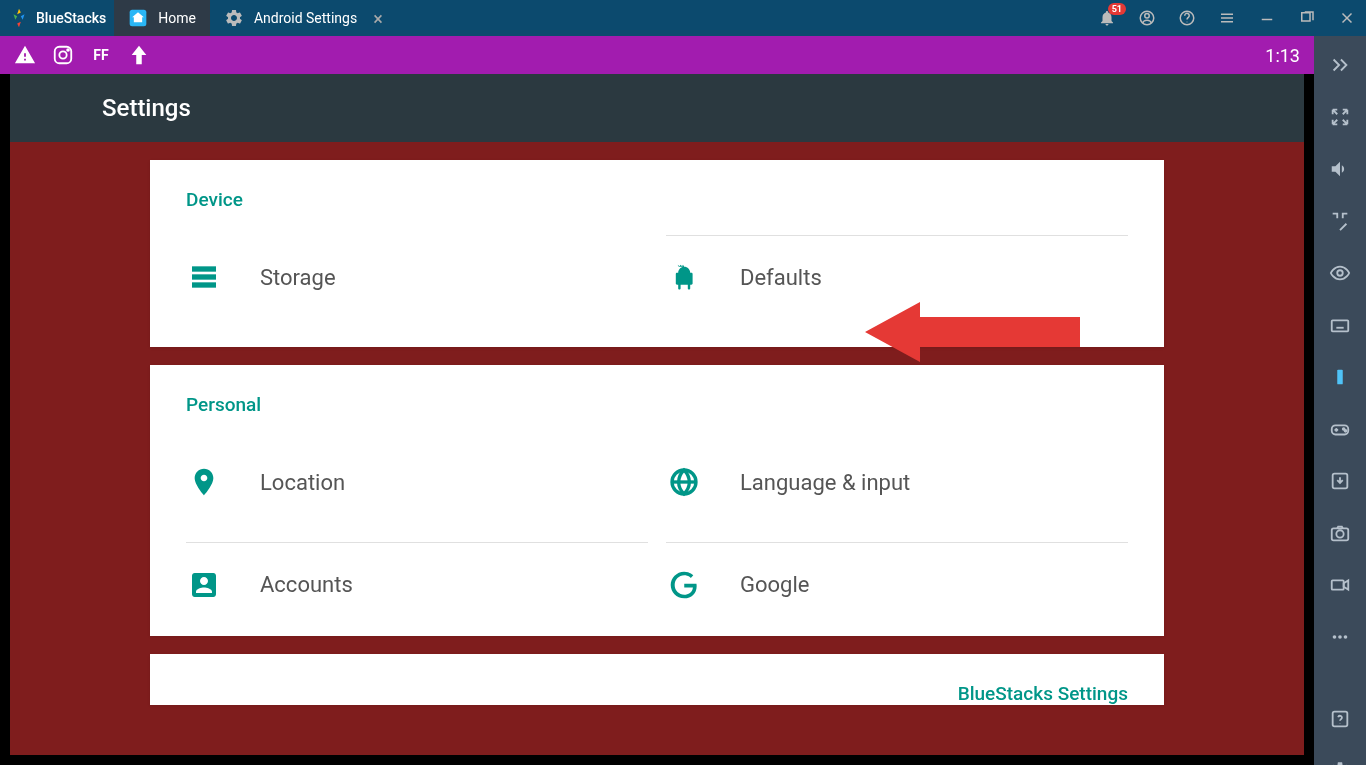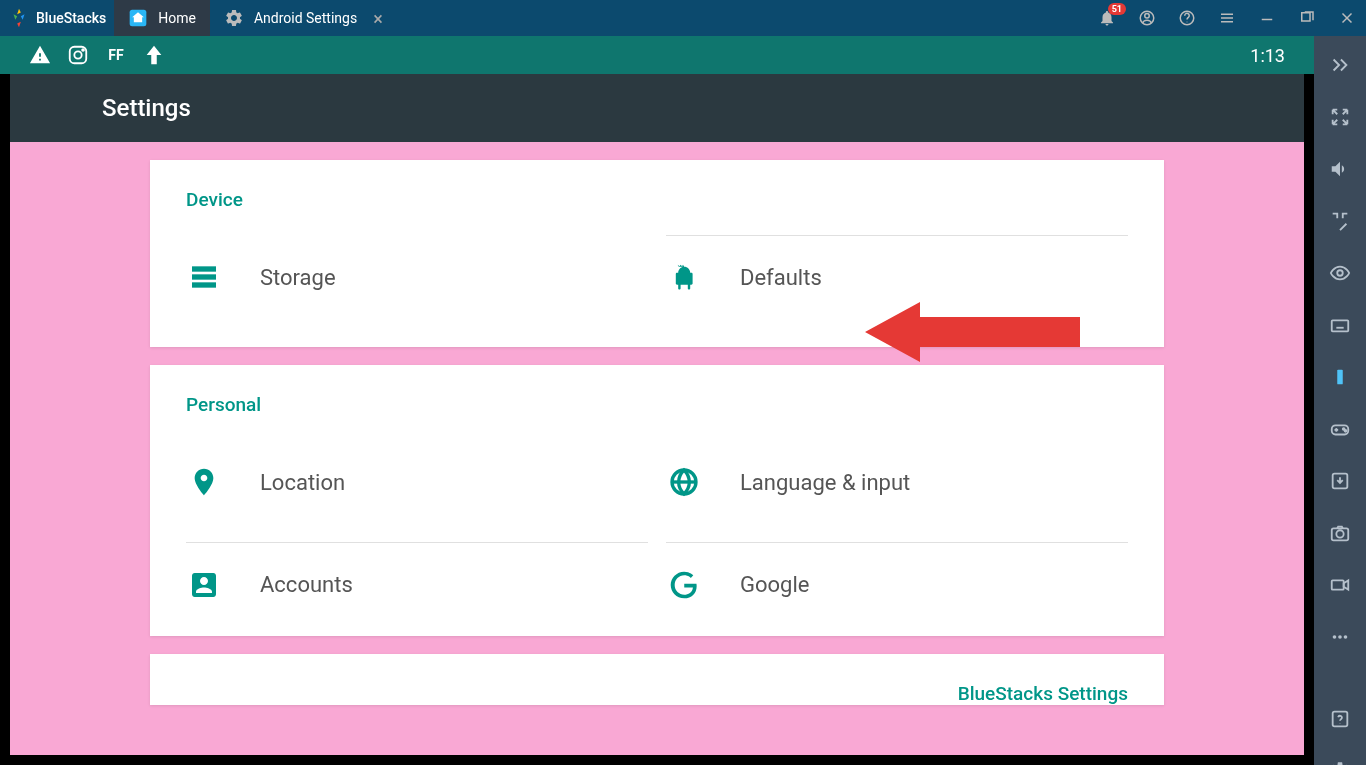--- a/index.html
+++ b/index.html
@@ -17,27 +17,27 @@
   .titlebar-icon { color: #bbb; cursor: pointer; display: flex; align-items: center; justify-content: center; width: 22px; height: 22px; text-decoration: underline; }
   .titlebar-icon svg { width: 18px; height: 18px; }
   .notif-wrap { position: relative; }
   .notif-badge { position: absolute; top: -4px; right: -8px; background: #e53935; color: #fff; font-size: 9px; padding: 1px 4px; border-radius: 7px; font-weight: bold; }
   
   
   .main-area { display: flex; height: 729px; }
   .android-screen { flex: 1; background: #000; display: flex; flex-direction: column; }
   
   
-  .android-status { height: 38px; background: #0f766e; display: flex; align-items: center; padding: 0 29px; }
+  .android-status { height: 38px; background: #a21caf; display: flex; align-items: center; padding: 0 14px; }
   .status-left { display: flex; align-items: center; gap: 16px; }
   .status-icon-sm { color: #fff; width: 22px; height: 22px; display: flex; align-items: center; justify-content: center; }
   .status-right { margin-left: auto; color: #fff; font-size: 18px; font-weight: 400; }
   
   
-  .android-content { flex: 1; background: #f9a8d4; margin: 0 10px 10px 10px; display: flex; flex-direction: column; overflow: hidden; }
+  .android-content { flex: 1; background: #7f1d1d; margin: 0 10px 10px 10px; display: flex; flex-direction: column; overflow: hidden; }
   .settings-header { height: 68px; background: #2b3940; display: flex; align-items: center; padding-left: 92px; }
   .settings-title { color: #fff; font-size: 24px; font-weight: 500; }
   
   
   .settings-body { flex: 1; padding: 0 140px; overflow: hidden; }
   .section { background: #fff; margin-top: 18px; padding: 28px 36px 10px 36px; box-shadow: 0 1px 3px rgba(0,0,0,0.1); }
   .section-title { color: #009688; font-size: 19px; font-weight: 500; margin-bottom: 24px; }
   .section-rows { display: grid; grid-template-columns: 1fr 1fr; column-gap: 20px; gap: 18px; }
   .setting-item { display: flex; align-items: center; height: 84px; border-top: 1px solid #e0e0e0; cursor: pointer; }
   .setting-item.no-border { border-top: none; }

